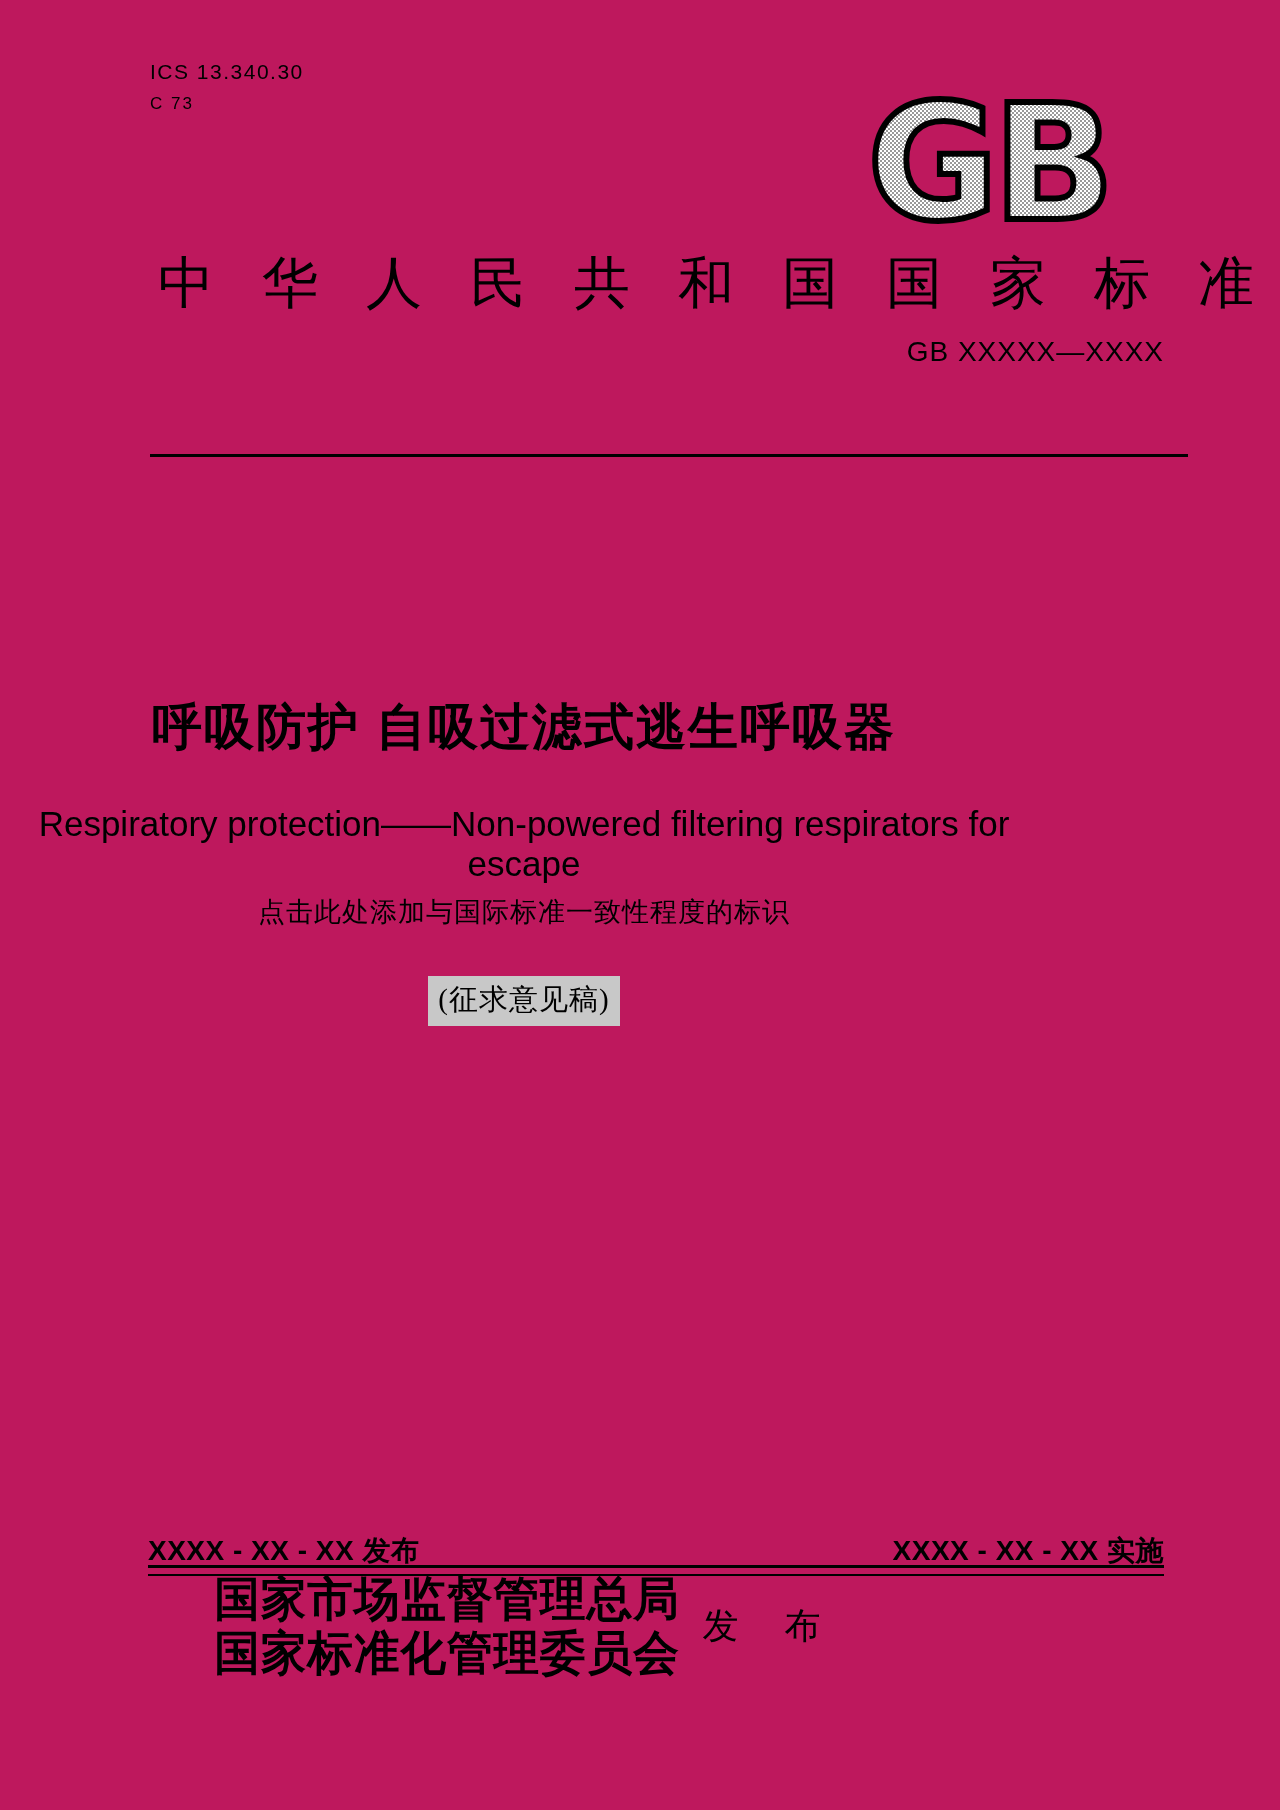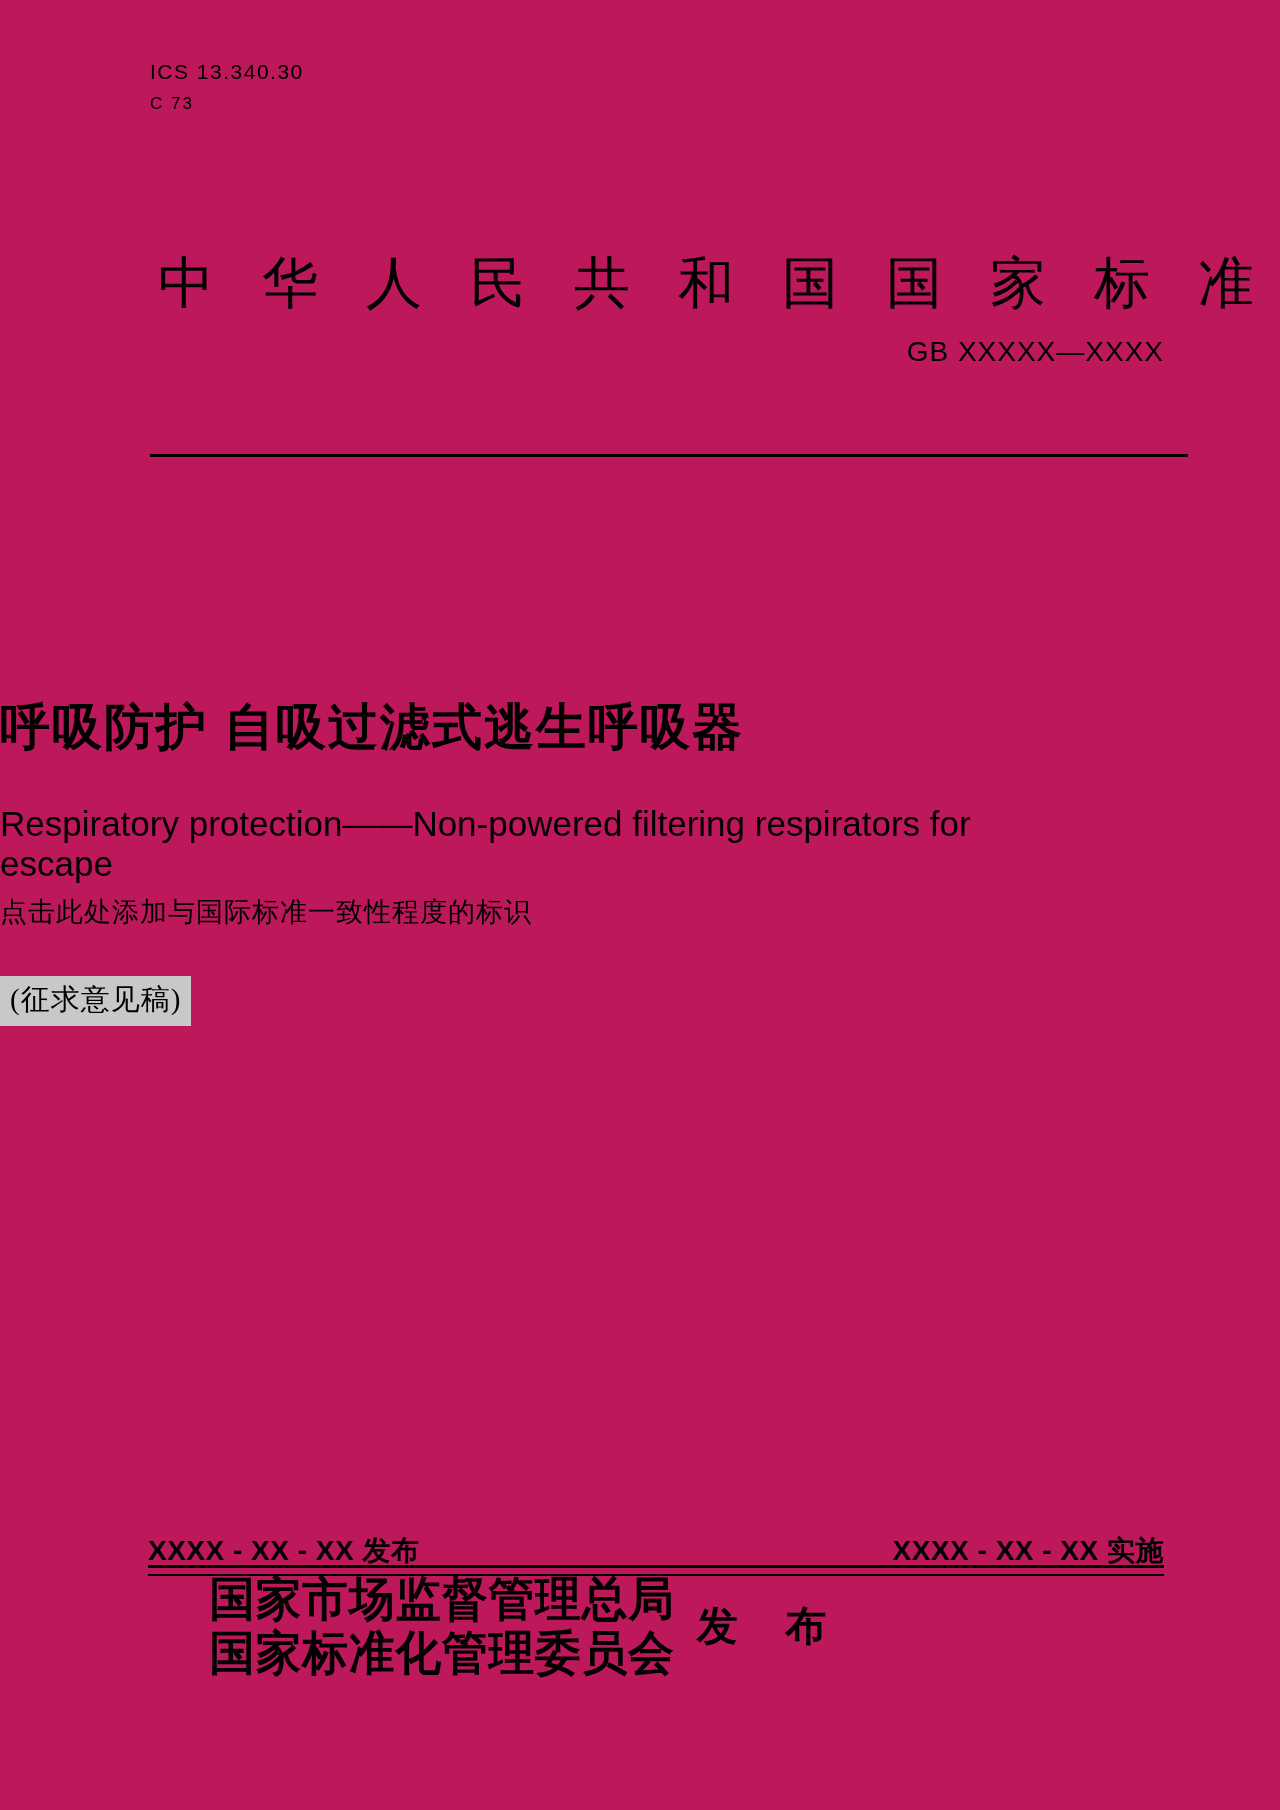--- a/index.html
+++ b/index.html
@@ -41,21 +41,21 @@
     font-size:28px;
     letter-spacing:1px;
     font-family:Liberation Sans, sans-serif;
   }
 
   .top-rule{
     left:150px;top:454px;width:1038px;height:3px;
     background:#000;
   }
 
-  .center-band{left:0;width:1048px;text-align:left;}
+  .center-band{left:0;width:1048px;text-align:center;}
 
   .cn-title{
     top:694px;
     font-size:50px;
     font-weight:bold;
     letter-spacing:2px;
     font-family:"Liberation Sans","DejaVu Sans",sans-serif;
   }
   .en-title{
     top:804px;
@@ -101,35 +101,47 @@
     font-family:"Liberation Sans","DejaVu Sans",sans-serif;
     font-weight:bold;
     font-size:47px;
     line-height:54px;
     letter-spacing:1px;
     white-space:nowrap;
     transform:scaleX(0.97);
   }
   .issue-label{
     font-family:"Liberation Sans","DejaVu Sans",sans-serif;
-    font-weight:bold;
-    font-size:41px;
+    font-weight:normal;
+    font-size:36px;
     letter-spacing:18px;
     margin-left:15px;
     white-space:nowrap;
   }
 </style>
 </head>
 <body>
 
 <div class="page">
 
   <div class="abs ics">ICS 13.340.30</div>
   <div class="abs ccode">C 73</div>
 
+  <div class="abs gb-logo">
+    <svg width="240" height="135" viewBox="0 0 240 135" xmlns="http://www.w3.org/2000/svg">
+      <defs>
+        <pattern id="halftone" width="4" height="4" patternUnits="userSpaceOnUse">
+          <rect width="4" height="4" fill="#ffffff"></rect>
+          <circle cx="1" cy="1" r="0.75" fill="#000000"></circle>
+          <circle cx="3" cy="3" r="0.75" fill="#000000"></circle>
+        </pattern>
+      </defs>
+      <text x="120" y="127" text-anchor="middle" font-family="'DejaVu Sans', sans-serif" font-weight="bold" font-size="160" letter-spacing="-6" fill="url(#halftone)" stroke="#000000" stroke-width="6">GB</text>
+    </svg>
+  </div>
 
   <div class="abs national-title">中华人民共和国国家标准</div>
 
   <div class="abs std-number">GB XXXXX—XXXX</div>
 
   <div class="abs top-rule"></div>
 
   <div class="abs center-band cn-title">呼吸防护 自吸过滤式逃生呼吸器</div>
 
   <div class="abs center-band en-title">Respiratory protection——Non-powered filtering respirators for escape</div>

